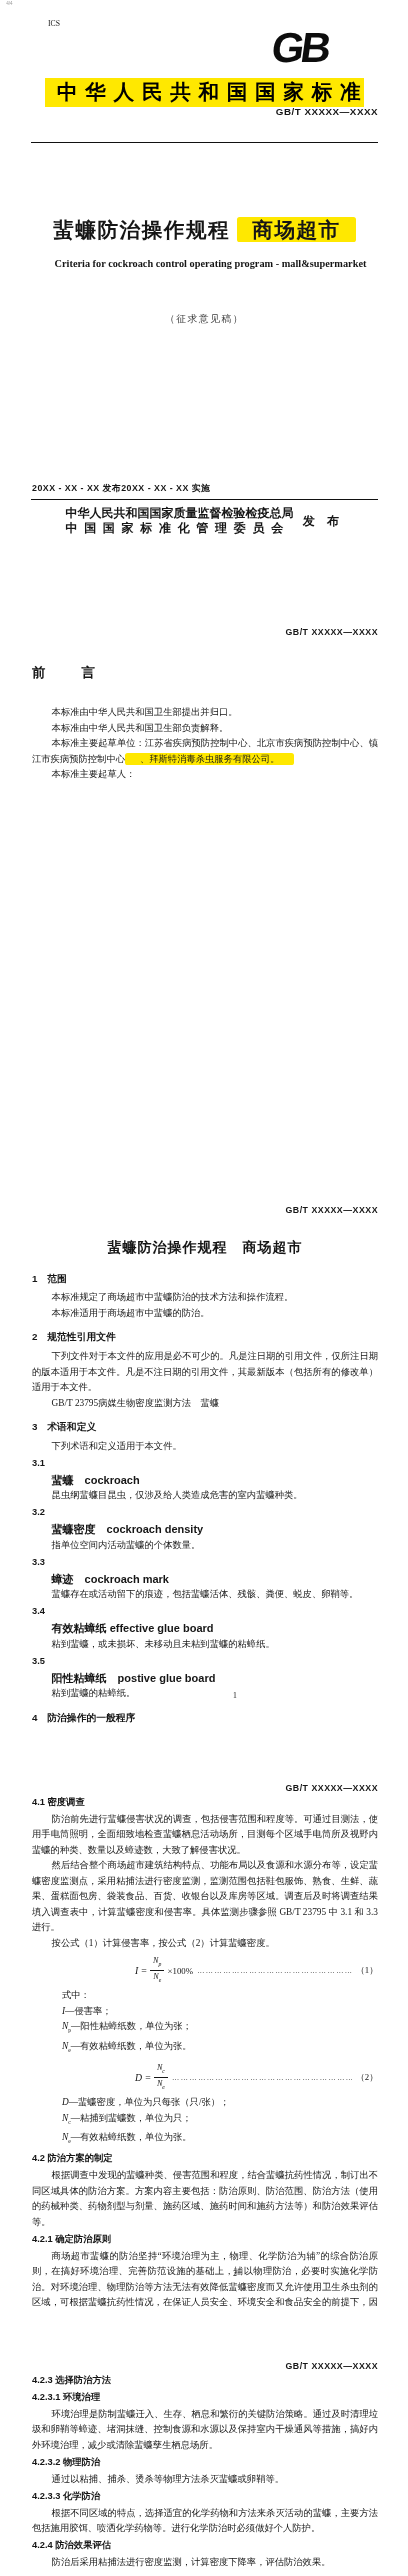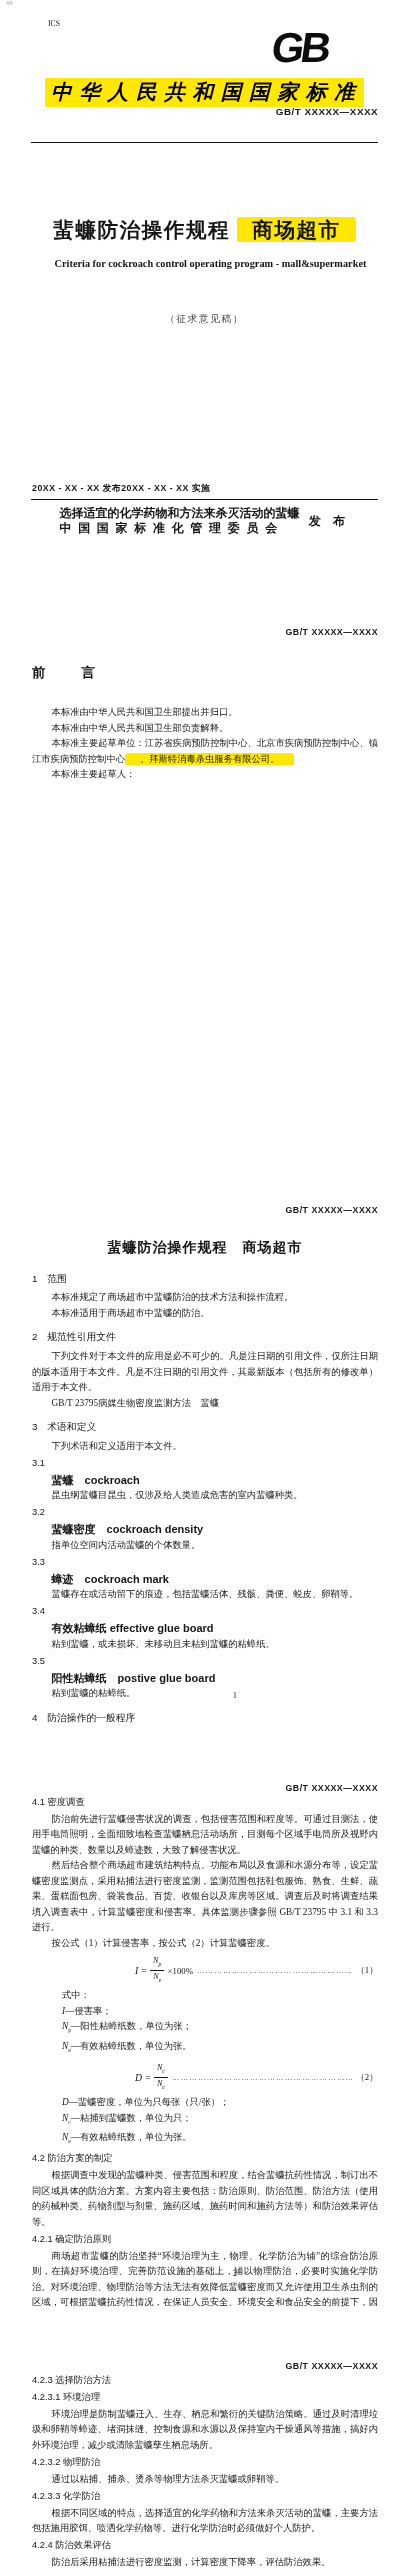--- a/index.html
+++ b/index.html
@@ -9,21 +9,21 @@
   .page {position:absolute; left:0; width:409px; height:578px; background:#fff; overflow:hidden; box-sizing:border-box; padding:0 31px 0 32px;}
   #pg1{top:0px} #pg2{top:578px} #pg3{top:1156px} #pg4{top:1734px} #pg5{top:2312px}
 
   
   .hdr {margin-top:49px; text-align:right; font-family:"Liberation Sans","DejaVu Sans",sans-serif; font-weight:bold; font-size:8.8px; letter-spacing:0.5px; line-height:10.3px;}
 
   
   .corner {position:absolute; top:1px; left:6.2px; font-size:4.6px; color:#9a9a9a; font-family:"Liberation Sans",sans-serif;}
   .ics {position:absolute; top:18.5px; left:48px; font-size:7.7px;}
   .gb-logo {position:absolute; top:24px; left:256px; width:88px; text-align:center; font-family:"Liberation Sans","DejaVu Sans",sans-serif; font-weight:bold; font-size:42px; line-height:47px; letter-spacing:-3.6px; transform:skewX(-8deg); color:#0d0d0d;}
-  .band {position:absolute; top:78px; left:45px; width:319px; height:29px; background:var(--hl); font-weight:bold; font-size:20.6px; line-height:29px; letter-spacing:7.7px; white-space:nowrap; padding-left:6px; box-sizing:border-box; color:#000;font-style:italic;}
+  .band {position:absolute; top:78px; left:45px; width:319px; height:29px; background:var(--hl); font-weight:bold; font-size:20.6px; line-height:29px; letter-spacing:7.7px; white-space:nowrap; padding-left:12px; box-sizing:border-box; color:#000;}
   .cover-code {position:absolute; top:106px; right:31px; font-family:"Liberation Sans",sans-serif; font-weight:bold; font-size:9.8px; letter-spacing:0.5px;}
   .rule-a {position:absolute; top:142px; left:31px; right:31px; border-top:1px solid #111;}
   .cover-title {position:absolute; top:216px; left:0; right:0; text-align:center; font-family:"Liberation Sans","DejaVu Sans",sans-serif; font-weight:bold; font-size:20.6px; letter-spacing:1.5px;}
   .cover-title mark, .para mark {background:var(--hl); color:inherit; padding:1px 15px; border-radius:2.6px;}
   .cover-en {position:absolute; top:258px; left:12px; right:0; text-align:center; font-weight:bold; font-size:10.3px;}
   .cover-draft {position:absolute; top:313px; left:0; right:0; text-align:center; font-size:9.8px; letter-spacing:1.5px; color:#3c3c3c;}
   .cover-dates {position:absolute; top:483px; left:32px; right:31px; display:flex; justify-content:flex-start; font-family:"Liberation Sans",sans-serif; font-weight:bold; font-size:8.8px; letter-spacing:0.5px;}
   .rule-b {position:absolute; top:499px; left:31px; right:31px; border-top:1px solid #111;}
   .agency {position:absolute; top:506px; left:0; right:0; display:flex; justify-content:center; align-items:center; gap:9.3px;}
   .agency-lines {font-weight:bold; font-size:12px; line-height:15px; white-space:nowrap;}
@@ -31,21 +31,21 @@
   .publish {font-weight:bold; font-size:12px; letter-spacing:4.6px; white-space:nowrap;}
 
   
   .fw-title {font-family:"Liberation Sans","DejaVu Sans",sans-serif; font-weight:bold; font-size:13.4px; letter-spacing:3.1px; margin:27px 0 23px;}
 
   
   .body-title {text-align:center; font-family:"Liberation Sans","DejaVu Sans",sans-serif; font-weight:bold; font-size:14px; letter-spacing:1px; margin:24px 0 13.4px;}
   .para {font-size:9.3px; line-height:15.5px; text-align:justify; text-indent:19.6px; margin:0;}
   .pn  {font-size:9.3px; line-height:15.5px; margin-left:30px;}
   .term {font-family:"Liberation Sans","DejaVu Sans",sans-serif; font-weight:bold; font-size:11px; line-height:15.5px; text-indent:19.6px;}
-  .hd {font-family:"Liberation Sans","DejaVu Sans",sans-serif; font-weight:normal; font-size:9.3px; line-height:15.5px; margin:1.5px 0;}
+  .hd {font-family:"Liberation Sans","DejaVu Sans",sans-serif; font-weight:bold; font-size:9.3px; line-height:15.5px; margin:1.5px 0;}
   .hd.lv1 {font-size:9.8px; margin:8.2px 0 4.1px;}
   .vardef {font-size:9.3px; line-height:15.5px; margin-left:30px;}
   .vardef i, .fx i {font-style:italic; font-family:"Liberation Serif","DejaVu Serif",serif;}
   sub {font-size:5.7px;}
   .formula-row {display:flex; align-items:center; margin:5.2px 0 3.1px; padding-left:103px;}
   .fx {display:inline-flex; align-items:center; font-size:9.8px; font-style:italic; white-space:nowrap;}
   .fx .eq {margin:0 3.1px; font-style:normal;}
   .fx .tail {font-style:normal; font-size:8.8px; margin-left:3.1px;text-align:center;}
   .frac {display:inline-flex; flex-direction:column; text-align:center; font-size:8.2px; line-height:9.8px;}
   .frac .num {border-bottom:0.8px solid var(--ink); padding:0 3.1px 0.5px;}
@@ -72,21 +72,21 @@
     </div>
     <div class="cover-en">Criteria for cockroach control operating program - mall&amp;supermarket</div>
     <div class="cover-draft">（征求意见稿）</div>
     <div class="cover-dates">
       <span>20XX - XX - XX 发布</span>
       <span>20XX - XX - XX 实施</span>
     </div>
     <div class="rule-b"></div>
     <div class="agency">
       <div class="agency-lines">
-        <div>选择适宜的化学药物和方法来杀灭活动的蜚蠊</div>
+        <div>中华人民共和国国家质量监督检验检疫总局</div>
         <div class="agency-l2">中国国家标准化管理委员会</div>
       </div>
       <div class="publish">发 布</div>
     </div>
   </section>
 
   <section class="page" id="pg2">
     <div class="hdr">GB/T XXXXX—XXXX</div>
     <div class="fw-title">前　　言</div>
     <p class="para">本标准由中华人民共和国卫生部提出并归口。</p>

